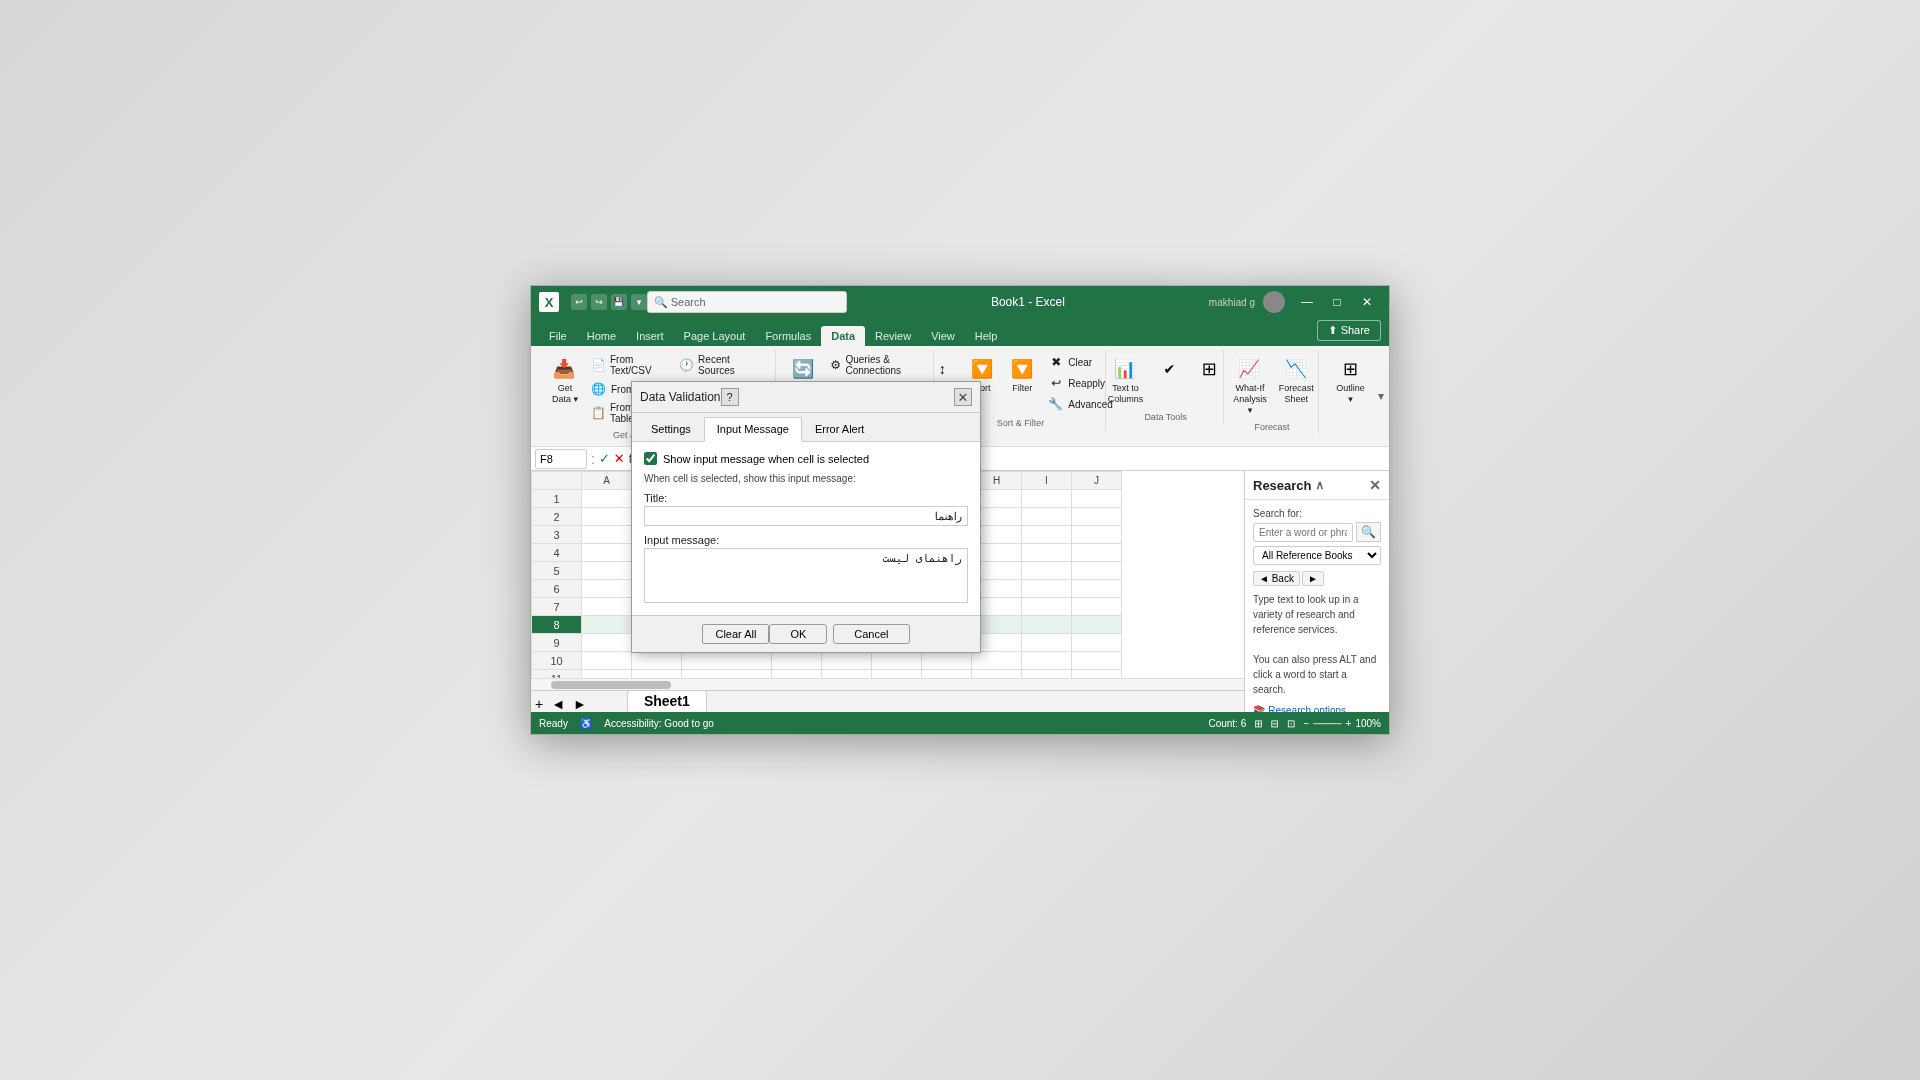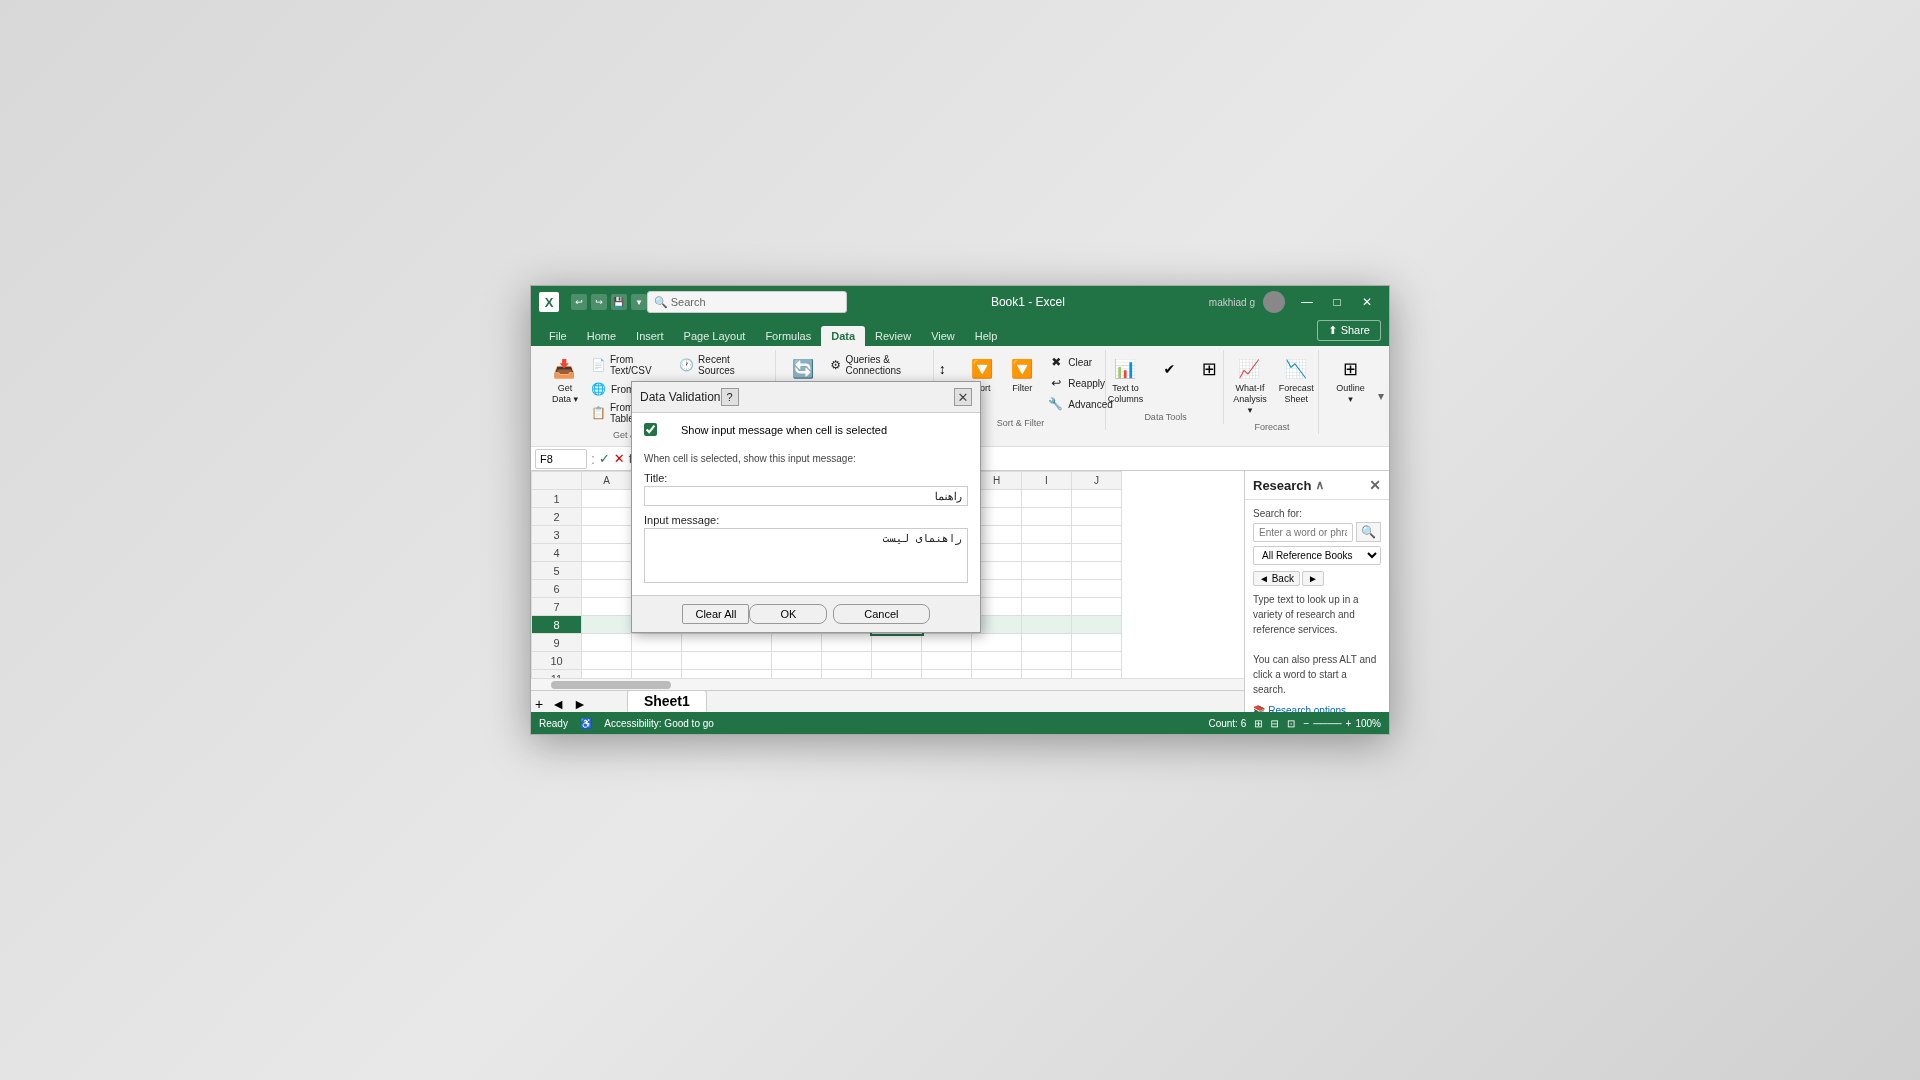--- a/index.html
+++ b/index.html
@@ -527,22 +527,22 @@
       margin-bottom: -1px;
       font-weight: 500;
     }
     .dialog-body {
       background: #fff;
       padding: 10px 12px;
     }
     .checkbox-row {
       display: flex;
       align-items: center;
-      gap: 24px;
-      margin-bottom: 17px;
+      gap: 6px;
+      margin-bottom: 8px;
     }
     .checkbox-row input[type=checkbox] {
       accent-color: #217346;
     }
     .dialog-desc {
       font-size: 10px;
       color: #444;
       margin-bottom: 8px;
     }
     .dialog-field-label {
@@ -577,24 +577,24 @@
       display: flex;
       justify-content: center;
       align-items: center;
       border-top: 1px solid #ccc;
     }
     .dialog-footer-right {
       display: flex;
       gap: 6px;
     }
     .dlg-btn {
-      padding: 3px 30px;
+      padding: 3px 20px;
       font-size: 11px;
       border: 1px solid #999;
-      border-radius: 8px;
+      border-radius: 3px;
       cursor: pointer;
       background: #f0f0f0;
     }
     .dlg-btn.primary {
       background: #f0f0f0;
     }
     .clear-btn {
       padding: 3px 12px;
       font-size: 11px;
       border: 1px solid #999;
@@ -1034,20 +1034,25 @@
     </div>
   </div>
 
   <div class="dialog-overlay">
     <div class="dialog">
       <div class="dialog-titlebar">
         <span>Data Validation</span>
         <span class="dialog-help">?</span>
         <span class="dialog-close">✕</span>
       </div>
+      <div class="dialog-tabs">
+        <div class="dialog-tab">Settings</div>
+        <div class="dialog-tab active">Input Message</div>
+        <div class="dialog-tab">Error Alert</div>
+      </div>
       <div class="dialog-body">
         <div class="checkbox-row">
           <input type="checkbox" checked="" id="show-msg" style="">
           <label for="show-msg">Show input message when cell is selected</label>
         </div>
         <div class="dialog-desc">When cell is selected, show this input message:</div>
         <div class="dialog-field-label">Title:</div>
         <input class="dialog-field-input" type="text" value="راهنما" style="">
         <div class="dialog-field-label">Input message:</div>
         <textarea class="dialog-textarea" style="">راهنمای لیست</textarea>

